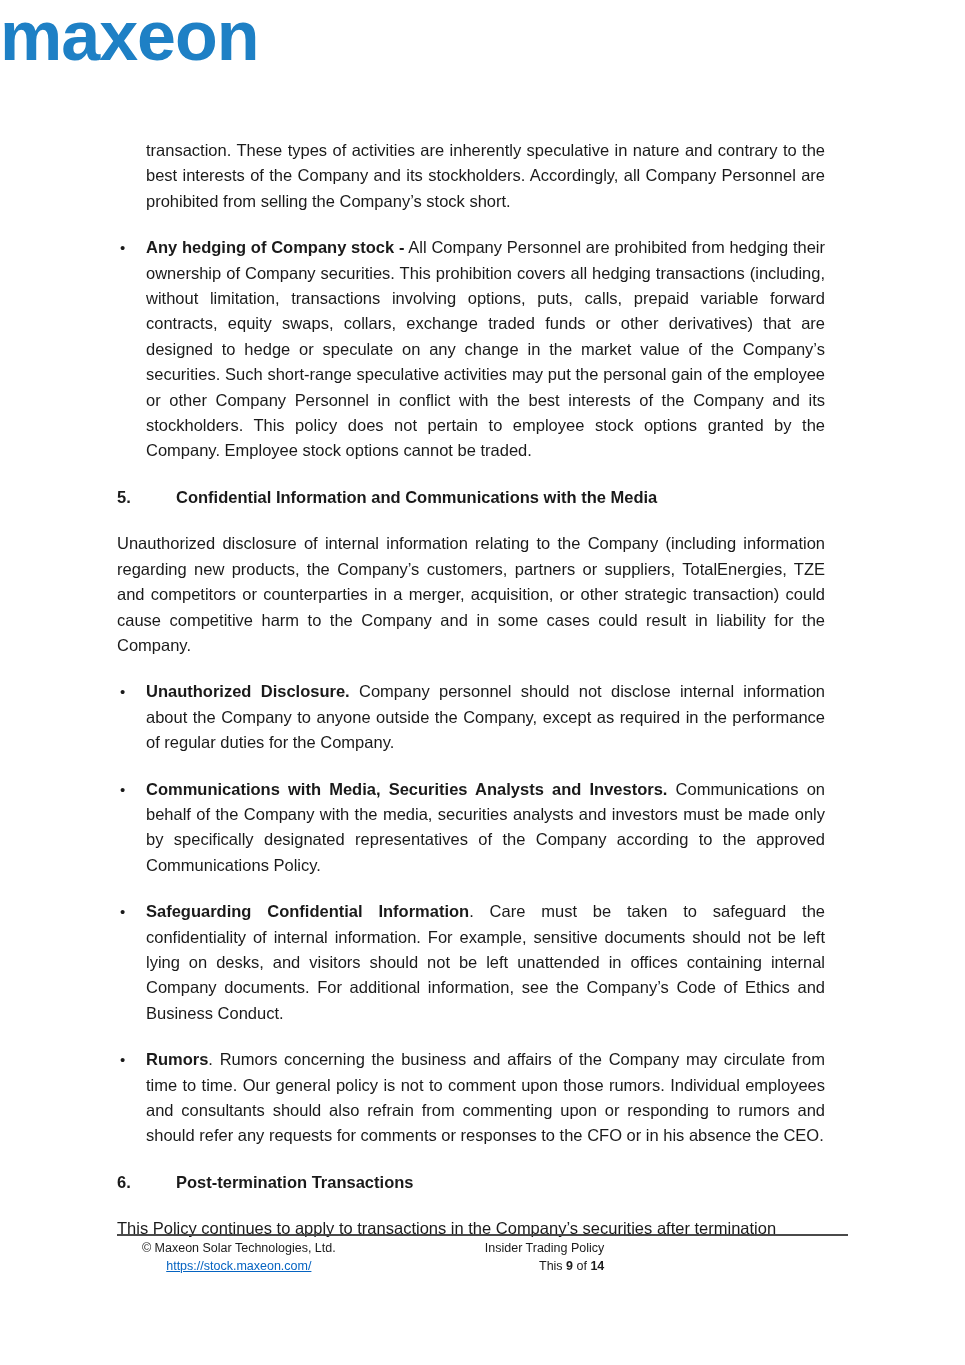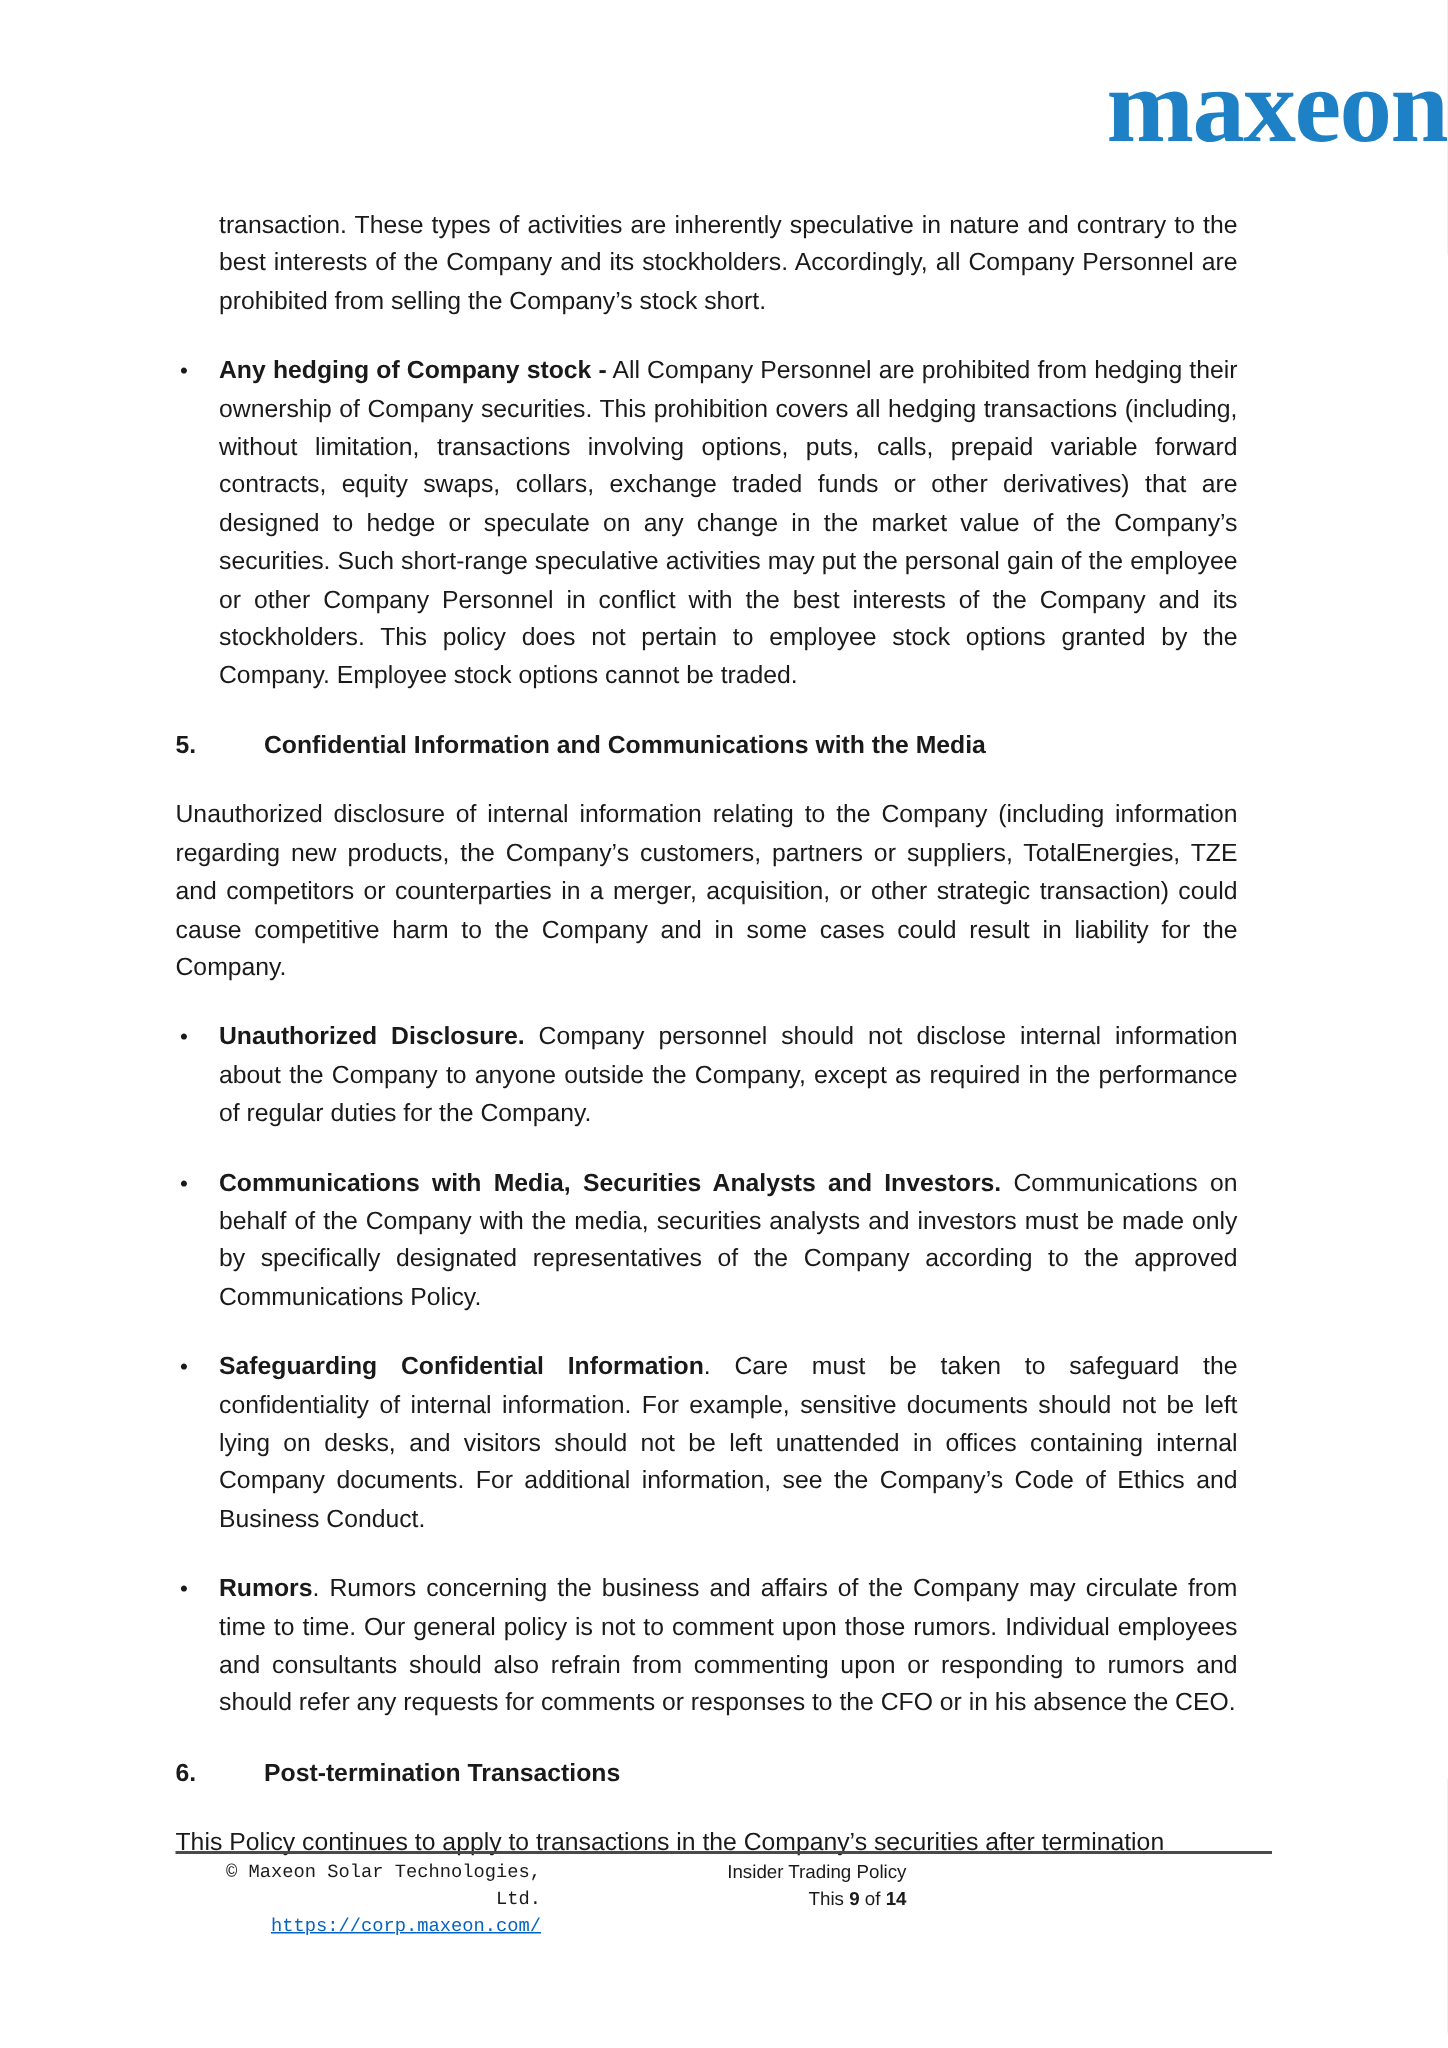--- a/index.html
+++ b/index.html
@@ -14,24 +14,22 @@
     position: relative;
     width: 965px;
     height: 1365px;
     margin: 0 auto;
     background: #ffffff;
     font-family: "Liberation Sans", sans-serif;
     color: var(--text);
     overflow: hidden;
   }
   .logo-row {
-    padding-top: 36px;
-    text-align: right;
+    text-align: left;
     height: 112px;
-    font-family: Liberation Serif, serif;
   }
   .logo {
     display: inline-block;
     font-size: 70px;
     line-height: 72px;
     font-weight: bold;
     letter-spacing: -1px;
     color: var(--logo_blue);
   }
   .content {
@@ -84,21 +82,21 @@
     border-top: 2px solid var(--rule);
     margin-bottom: 3px;
   }
   .footer-grid {
     display: grid;
     grid-template-columns: 1fr 1fr 1fr;
     font-size: 12.5px;
     line-height: 18px;
     color: #1a1a1a;
   }
-  .f-left   { text-align: right; font-family: Liberation Mono, monospace; }
+  .f-left   { text-align: center; }
   .f-center { text-align: right; }
   .f-right  { text-align: right; }
   .f-link {
     color: var(--link_blue);
     text-decoration: underline;
     cursor: pointer;
   }
 </style>
 </head>
 <body>
@@ -152,21 +150,21 @@
 
     <p class="para">This Policy continues to apply to transactions in the Company’s securities after termination</p>
 
   </div>
 
   <div class="footer">
     <div class="footer-rule"></div>
     <div class="footer-grid">
       <div class="f-left">
         <div>© Maxeon Solar Technologies, Ltd.</div>
-        <div><a class="f-link">https://corp.maxeon.com/</a></div>
+        <div><a class="f-link">https://stock.maxeon.com/</a></div>
       </div>
       <div class="f-center">
         <div>Insider Trading Policy</div>
         <div><span>This </span><strong>9</strong><span> of </span><strong>14</strong></div>
       </div>
     </div>
   </div>
 
 </div>
 

